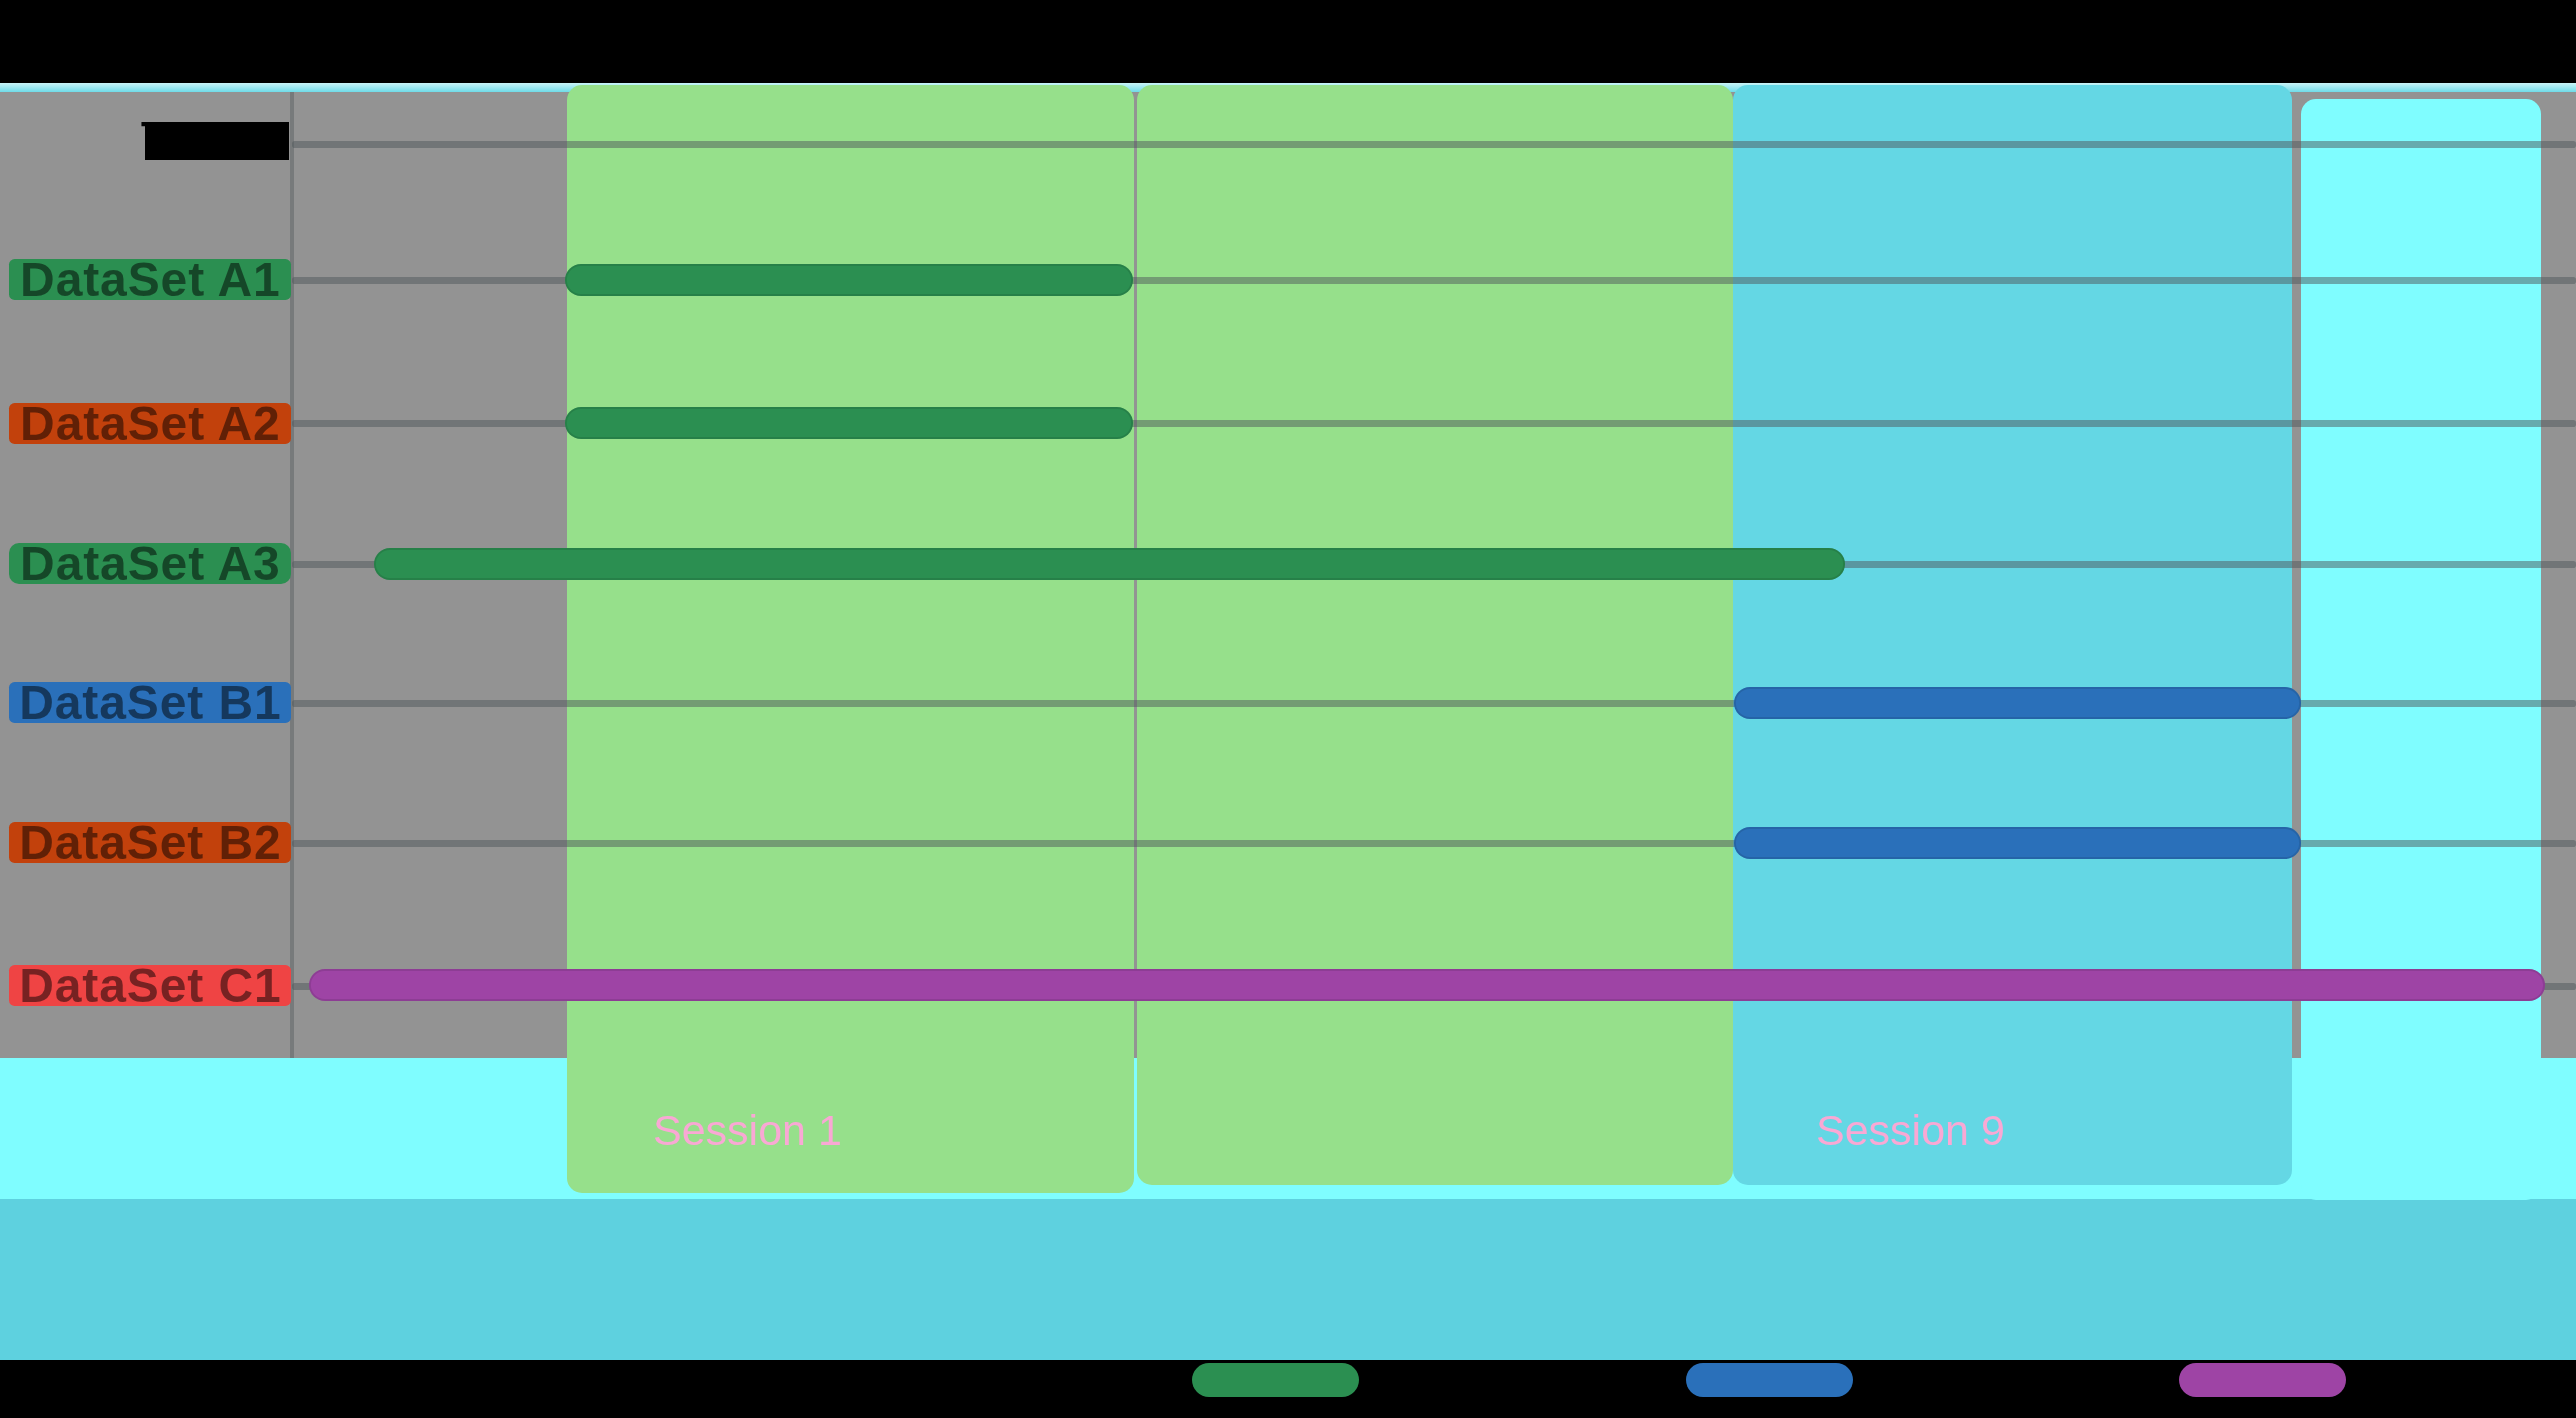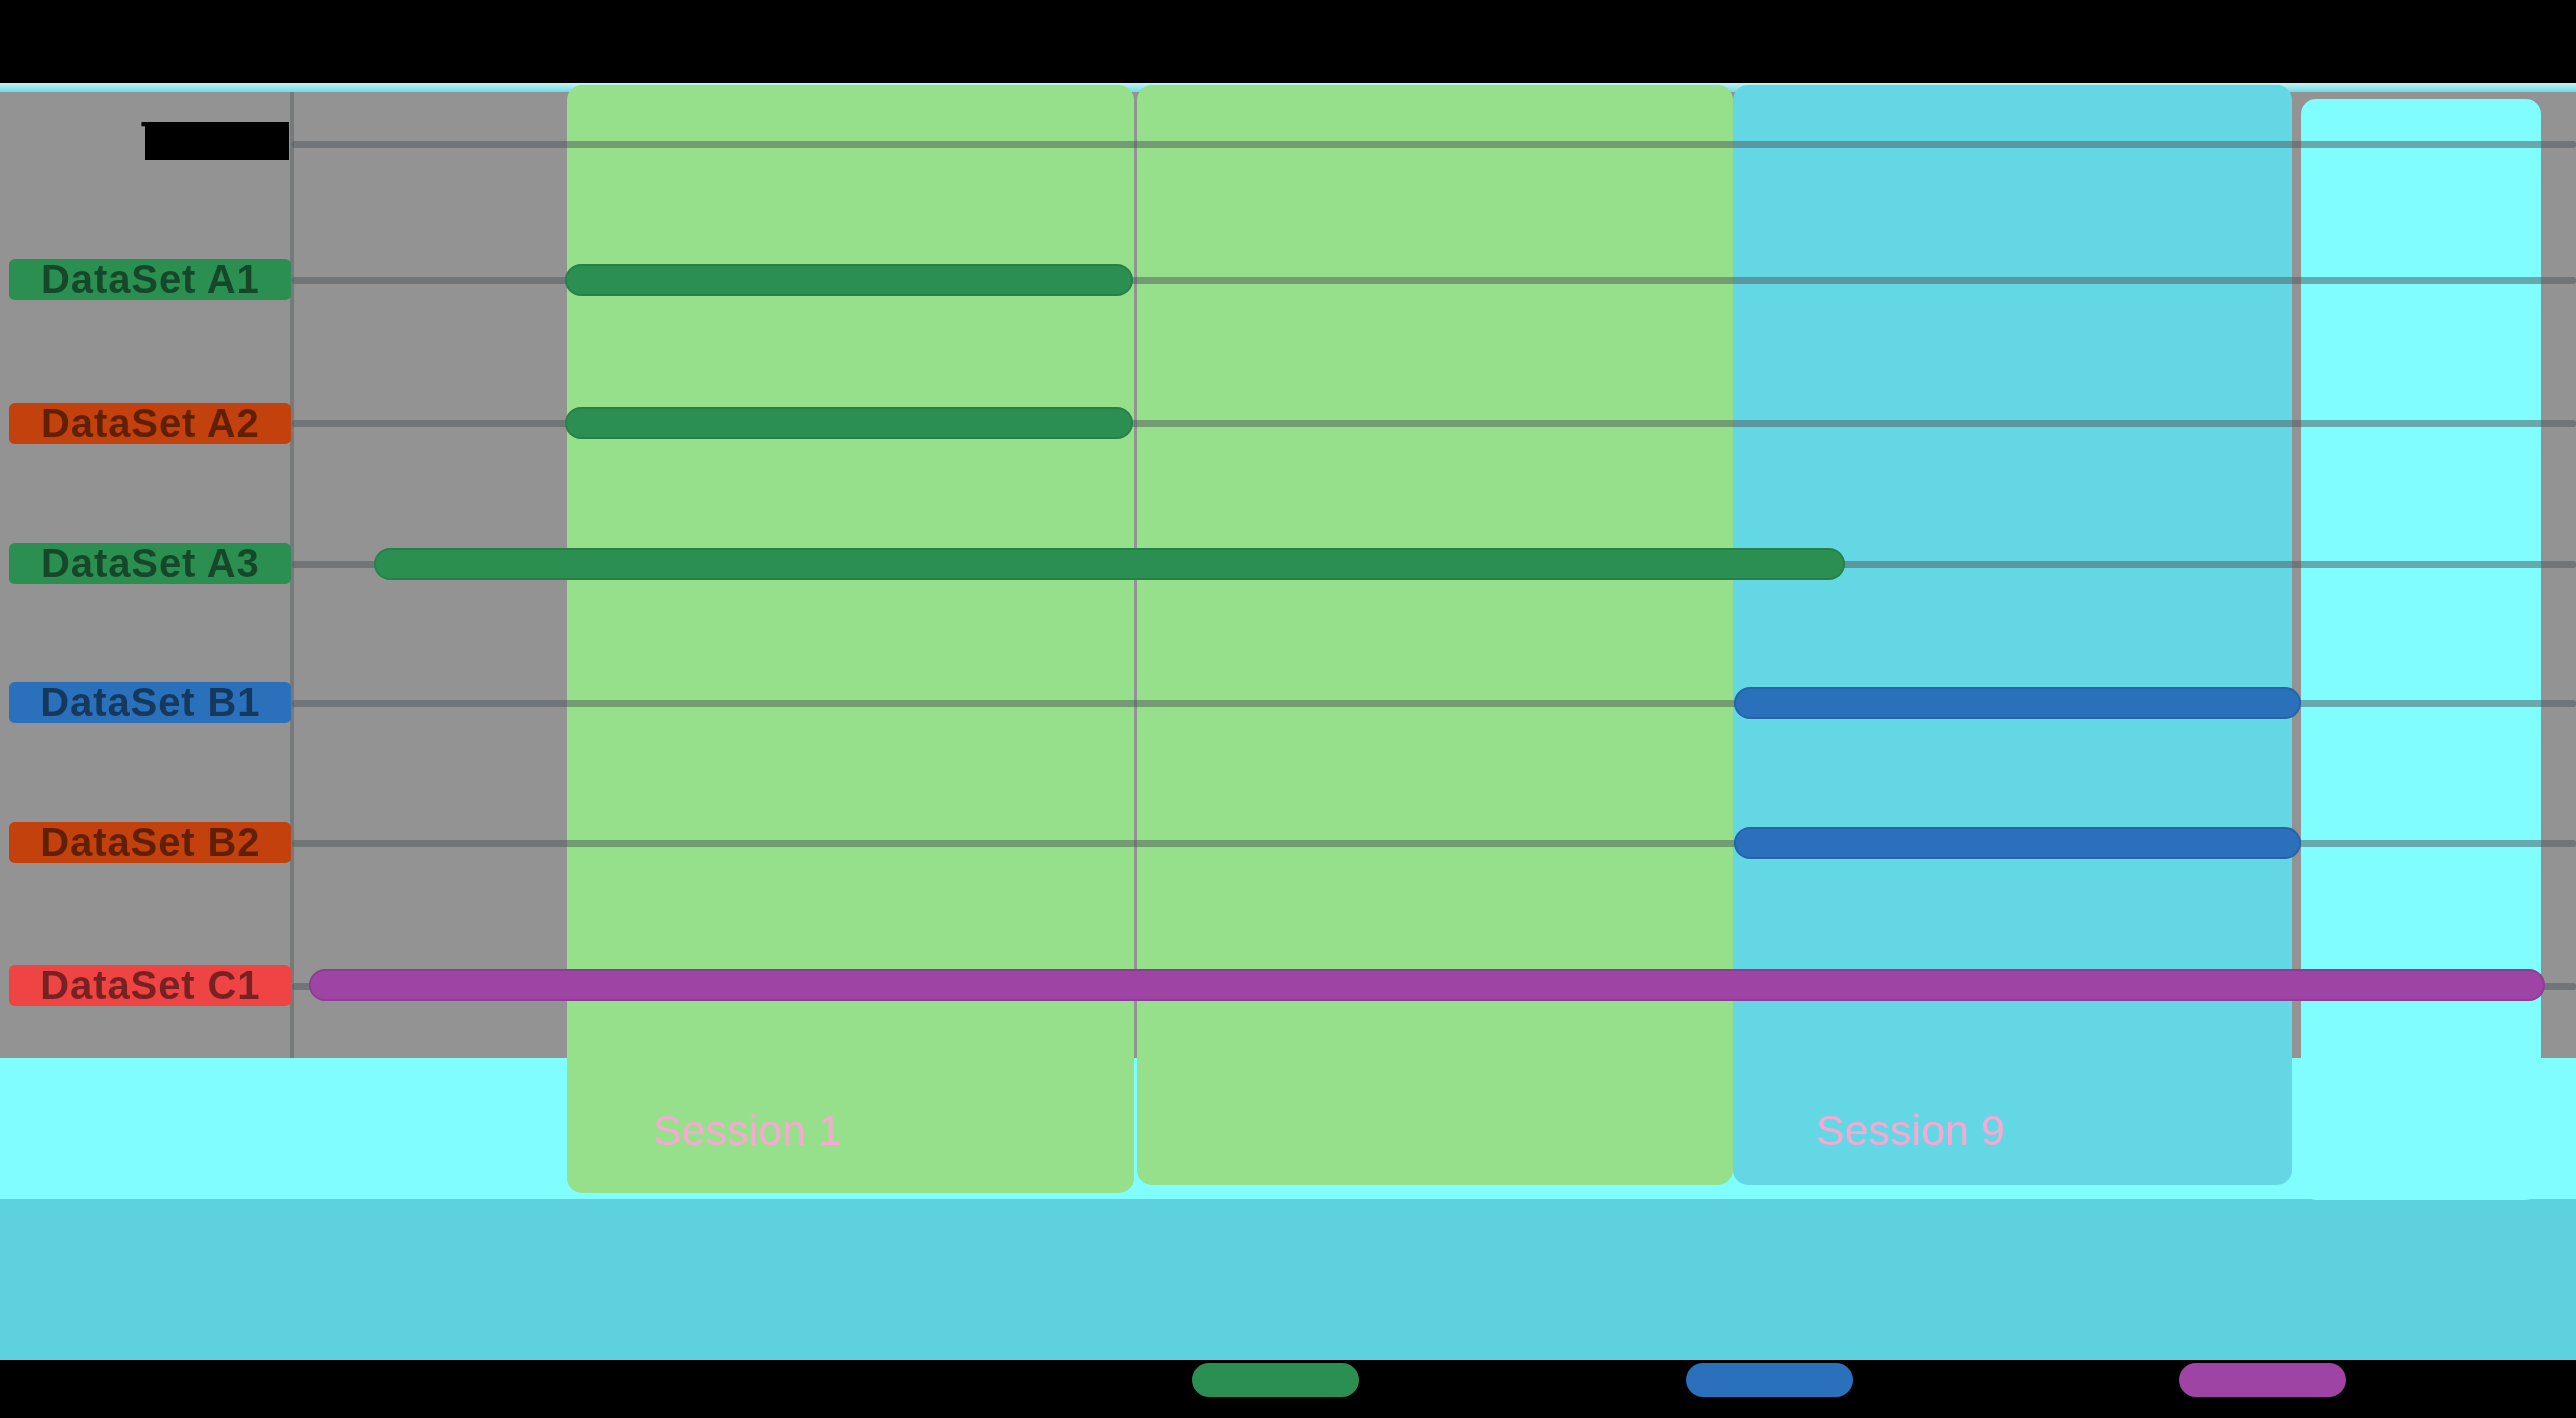--- a/index.html
+++ b/index.html
@@ -7,21 +7,21 @@
     position:relative;width:2576px;height:1419px;background:#000;
     overflow:hidden;font-family:"Liberation Sans",sans-serif;
   }
   .abs{position:absolute;}
   .band{position:absolute;left:0;width:2576px;}
   .block{position:absolute;border-radius:15px;}
   .gridline{position:absolute;height:6.6px;border-radius:2.8px;}
   .bar{position:absolute;height:32px;border-radius:16px;box-shadow:inset 0 0 0 1.9px rgba(0,0,0,0.10);}
   .pill{
     position:absolute;left:9.4px;width:282px;height:41px;border-radius:5.6px;
-    font-weight:bold;font-size:40px;line-height:41px;text-align:center;
+    font-weight:bold;font-size:48px;line-height:41px;text-align:center;
     color:rgba(0,0,0,0.50);letter-spacing:0.9px;overflow:hidden;white-space:nowrap;
   }
   .session-label{
     position:absolute;width:394px;margin-left:-197px;
     font-size:43px;color:#f9a8d4;
   }
   .legend-pill{position:absolute;height:34px;width:167px;border-radius:17px;}
   .redaction{position:absolute;background:#000;}
   #tasks-header{
     position:absolute;left:141px;top:114px;font-size:39px;font-weight:bold;color:#000;
@@ -49,21 +49,21 @@
       <div class="gridline" style="left: 292px; top: 840px; width: 2284px; background: rgba(80, 88, 92, 0.5);"></div>
       <div class="gridline" style="left: 292px; top: 983px; width: 2284px; background: rgba(80, 88, 92, 0.5);"></div>
       <div class="bar" style="left: 565px; top: 264px; width: 568px; background: rgb(43, 143, 81);"></div>
       <div class="bar" style="left: 565px; top: 407px; width: 568px; background: rgb(43, 143, 81);"></div>
       <div class="bar" style="left: 374px; top: 548px; width: 1471px; background: rgb(43, 143, 81);"></div>
       <div class="bar" style="left: 1734px; top: 687px; width: 567px; background: rgb(42, 112, 186);"></div>
       <div class="bar" style="left: 1734px; top: 827px; width: 567px; background: rgb(42, 112, 186);"></div>
       <div class="bar" style="left: 309px; top: 969px; width: 2236px; background: rgb(158, 68, 165);"></div>
       <div class="pill" style="top: 259px; background: rgb(43, 143, 81);">DataSet A1</div>
       <div class="pill" style="top: 403px; background: #c2410c;">DataSet A2</div>
-      <div class="pill" style="top: 543px; background: rgb(43, 143, 81);">DataSet A3</div>
+      <div class="pill" style="top: 543px; background: rgb(43, 143, 81); border-radius: 10px;">DataSet A3</div>
       <div class="pill" style="top: 682px; background: rgb(42, 112, 186); text-align: center;">DataSet B1</div>
       <div class="pill" style="top: 822px; background: #c2410c;">DataSet B2</div>
       <div class="pill" style="top: 965px; background: #ef4444;">DataSet C1</div>
       <div class="session-label" style="left: 850px; top: 1106px;">Session 1</div>
       <div class="session-label" style="left: 2013px; top: 1106px;">Session 9</div>
       <div class="legend-pill" style="left: 1192px; top: 1363px; background: rgb(43, 143, 81);"></div>
       <div class="legend-pill" style="left: 1686px; top: 1363px; background: rgb(42, 112, 186);"></div>
       <div class="legend-pill" style="left: 2179px; top: 1363px; background: rgb(158, 68, 165);"></div>
     </div>
   <span id="tasks-header">Ta</span>

